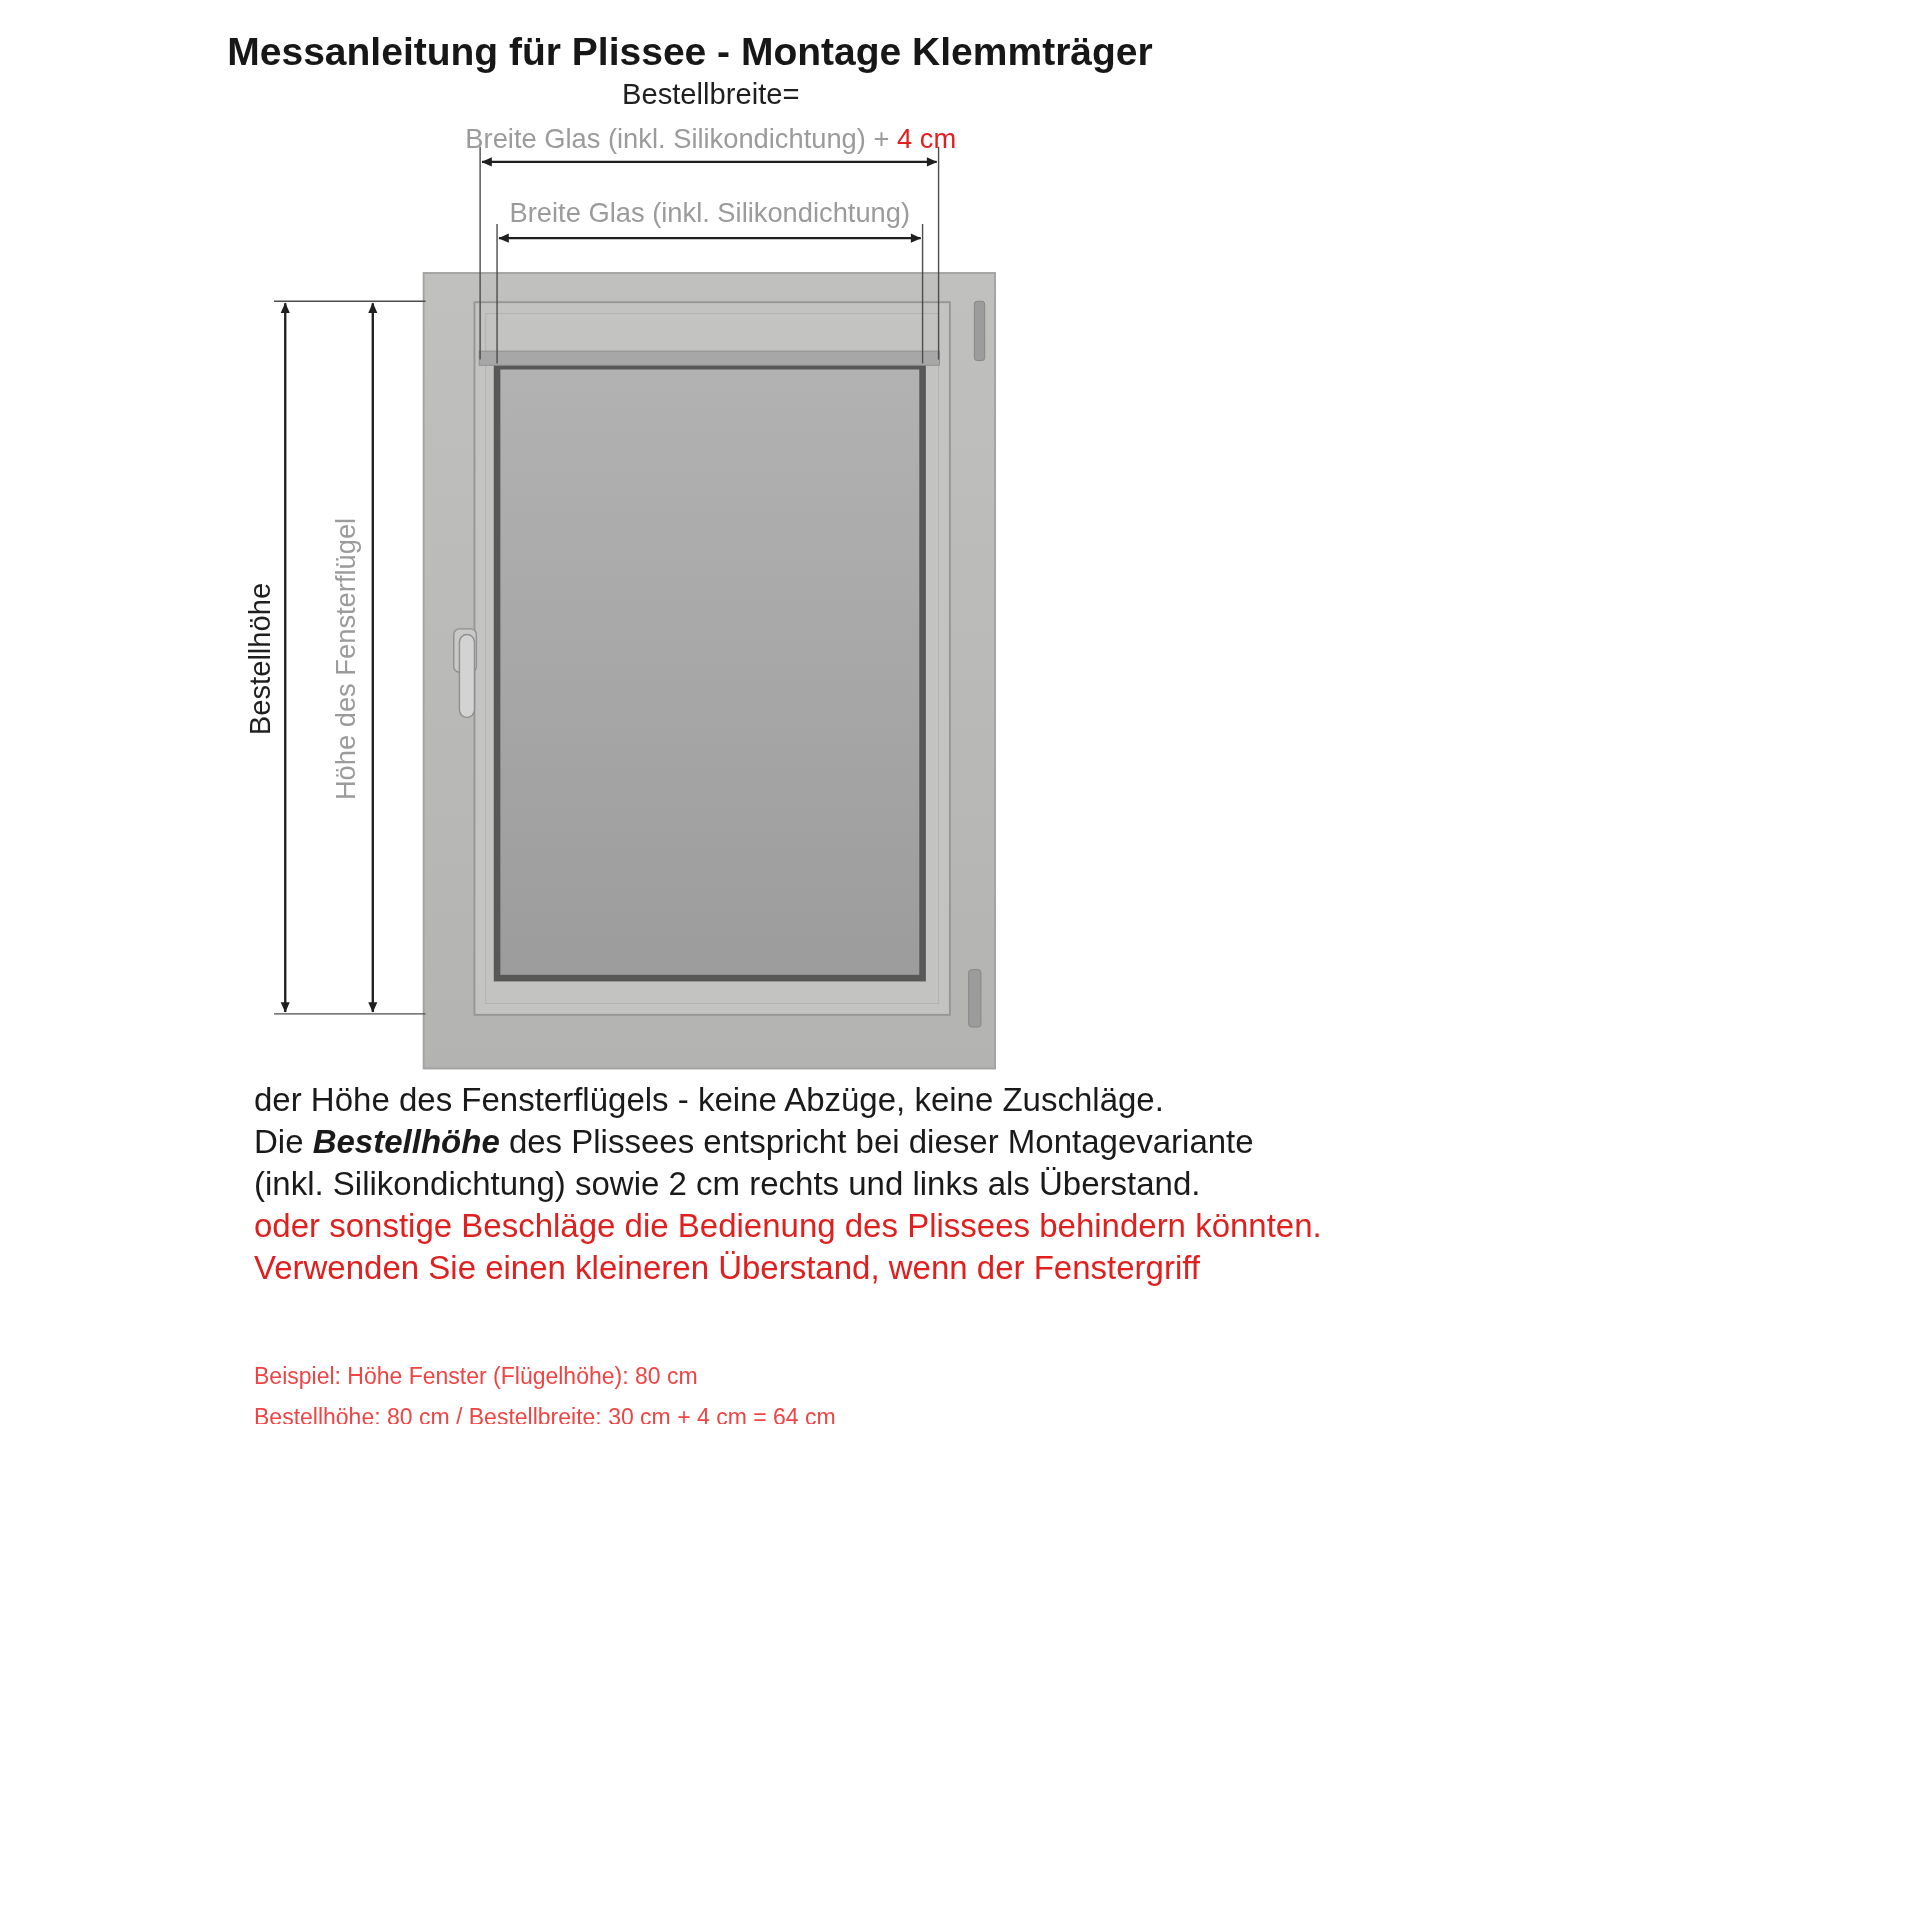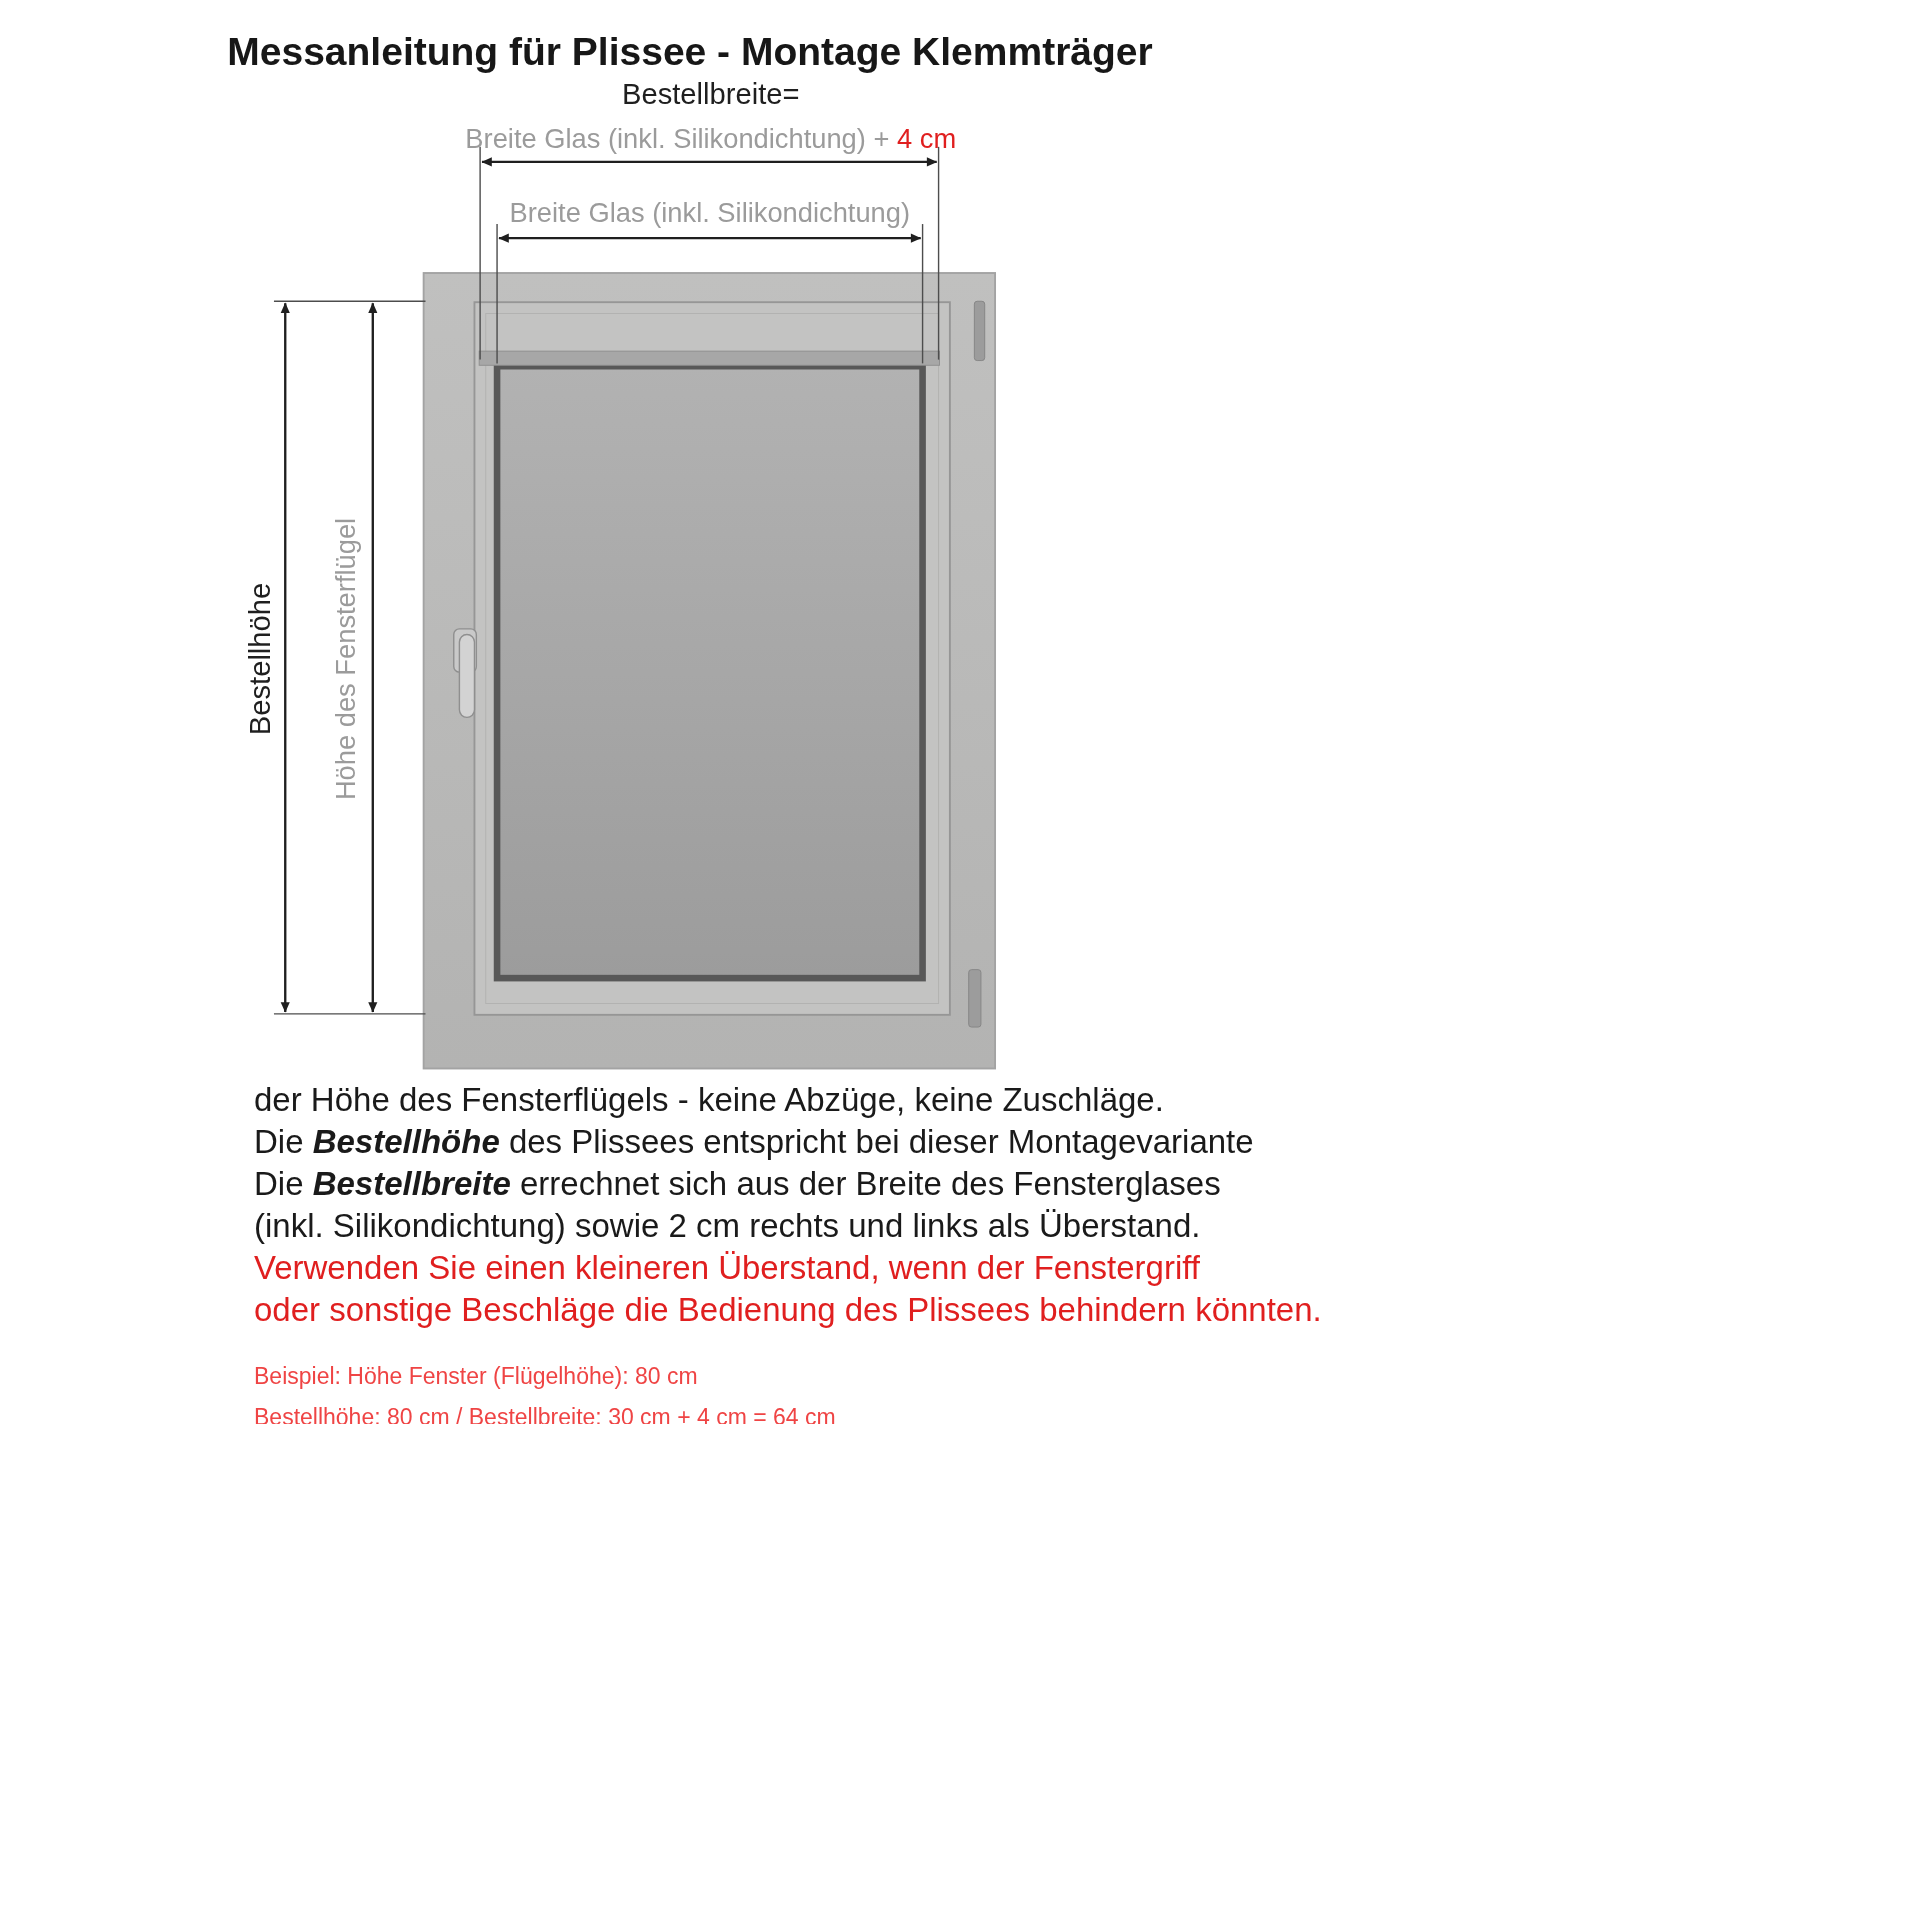--- a/index.html
+++ b/index.html
@@ -77,24 +77,23 @@
     <text x="755" y="110" text-anchor="middle" class="dimlabel dark">Bestellbreite=</text>
     <text x="755" y="157" text-anchor="middle" class="dimlabel"><tspan class="gray">Breite Glas (inkl. Silikondichtung) + </tspan><tspan class="redtxt">4 cm</tspan></text>
     <text x="754" y="236" text-anchor="middle" class="dimlabel gray">Breite Glas (inkl. Silikondichtung)</text>
     <text transform="translate(287,700) rotate(-90)" text-anchor="middle" class="dimlabel dark">Bestellhöhe</text>
     <text transform="translate(377,700) rotate(-90)" text-anchor="middle" class="dimlabel gray">Höhe des Fensterflügel</text>
   </svg>
 
   <div class="copy">
     <div>der Höhe des Fensterflügels - keine Abzüge, keine Zuschläge.</div>
     <div><span>Die </span><span class="bi">Bestellhöhe</span><span> des Plissees entspricht bei dieser Montagevariante</span></div>
-    <div><span>Die </span><span class="bi">Bestellbreite</span><span> errechnet sich aus der Breite des Fensterglases</span></div>
     <div>(inkl. Silikondichtung) sowie 2 cm rechts und links als Überstand.</div>
+    <div class="warn">oder sonstige Beschläge die Bedienung des Plissees behindern könnten.</div>
     <div class="warn">Verwenden Sie einen kleineren Überstand, wenn der Fenstergriff</div>
-    <div class="warn">oder sonstige Beschläge die Bedienung des Plissees behindern könnten.</div>
   </div>
 
   <div class="example">
     <div>Beispiel: Höhe Fenster (Flügelhöhe): 80 cm</div>
     <div>Bestellhöhe: 80 cm / Bestellbreite: 30 cm  + 4 cm = 64 cm</div>
   </div>
 
 </div>
 
 

